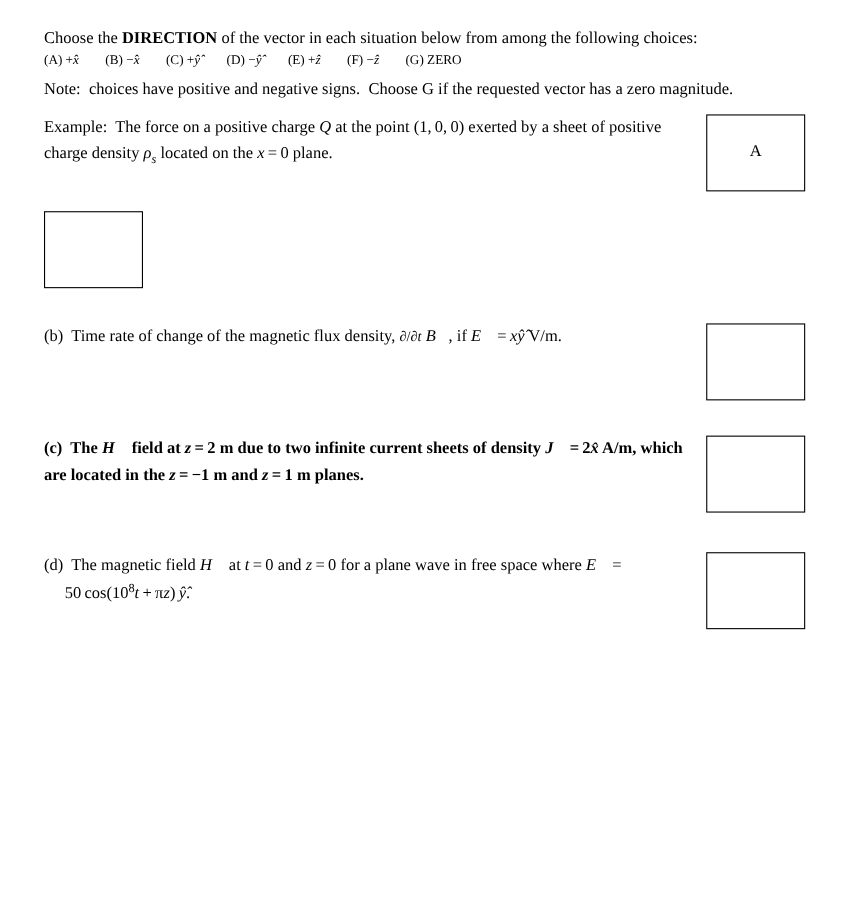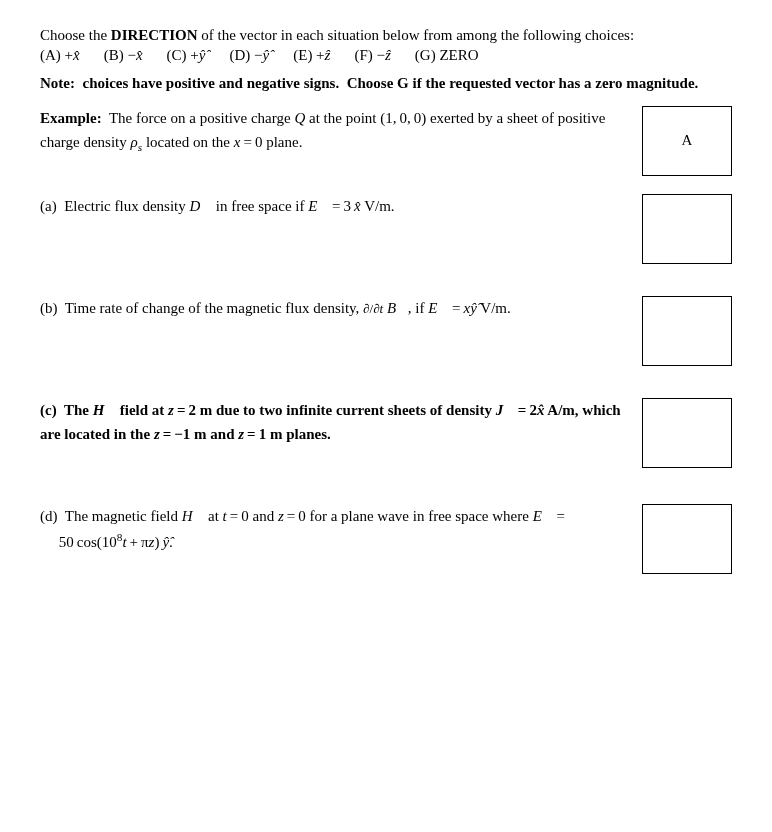--- a/index.html
+++ b/index.html
@@ -17,33 +17,32 @@
       margin-bottom: 0;
     }
     .choices-row {
       display: flex;
       flex-direction: row;
       gap: 24px;
       margin-bottom: 8px;
       align-items: baseline;
     }
     .choice-item {
-      font-size: 15px;
+      font-size: 12px;
     }
     .note-text {
       line-height: 1.55;
       margin-bottom: 10px;
-      font-weight: bold;
     }
     .example-block {
       line-height: 1.55;
       margin-bottom: 18px;
     }
     .example-block .bold {
-      font-weight: bold;
+      font-weight: normal;
     }
     .answer-box {
       border: 1px solid #000;
       width: 90px;
       height: 70px;
       display: flex;
       align-items: center;
       justify-content: center;
       font-size: 15px;
       flex-shrink: 0;
@@ -102,23 +101,20 @@
     </div>
     <div class="answer-box">
       <span>A</span>
     </div>
   </div>
 </div>
 
 <div style="margin-bottom: 10px;"></div>
 
 <div class="question-block" style="margin-bottom:32px;">
-  <div class="question-text">
-    (a)&nbsp; Electric flux density <span class="italic">D⃗</span> in free space if <span class="italic">E⃗</span> = 3 <span class="hat">x̂</span> V/m.
-  </div>
   <div class="question-answer-box"></div>
 </div>
 
 <div class="question-block" style="margin-bottom:32px;margin-top:16px;">
   <div class="question-text">
     (b)&nbsp; Time rate of change of the magnetic flux density, <span style="font-size:13px;">∂/∂<span class="italic">t</span></span> <span class="italic">B⃗</span>, if <span class="italic">E⃗</span> = <span class="italic">x</span><span class="hat">ŷ̂</span> V/m.
   </div>
   <div class="question-answer-box"></div>
 </div>
 

